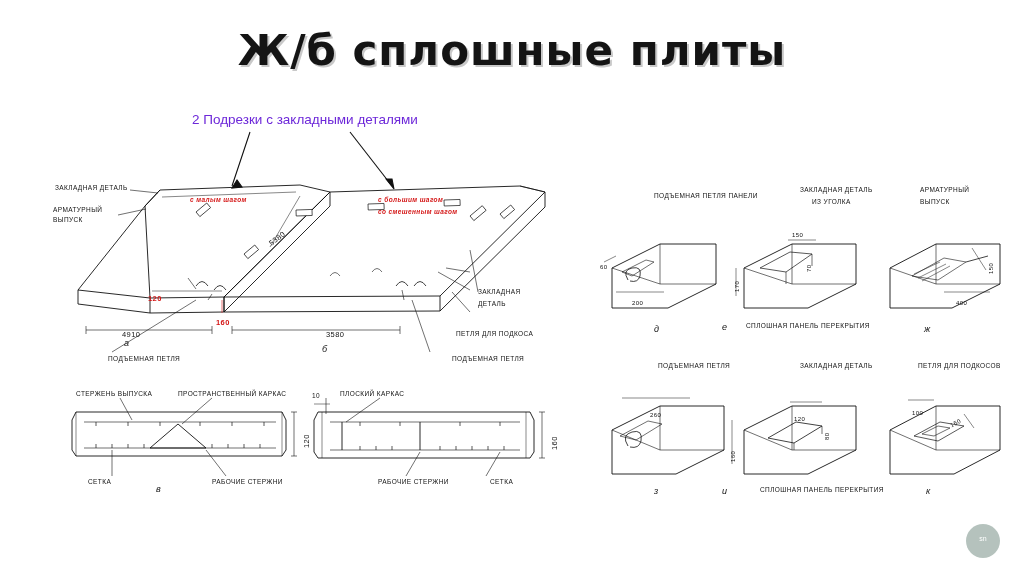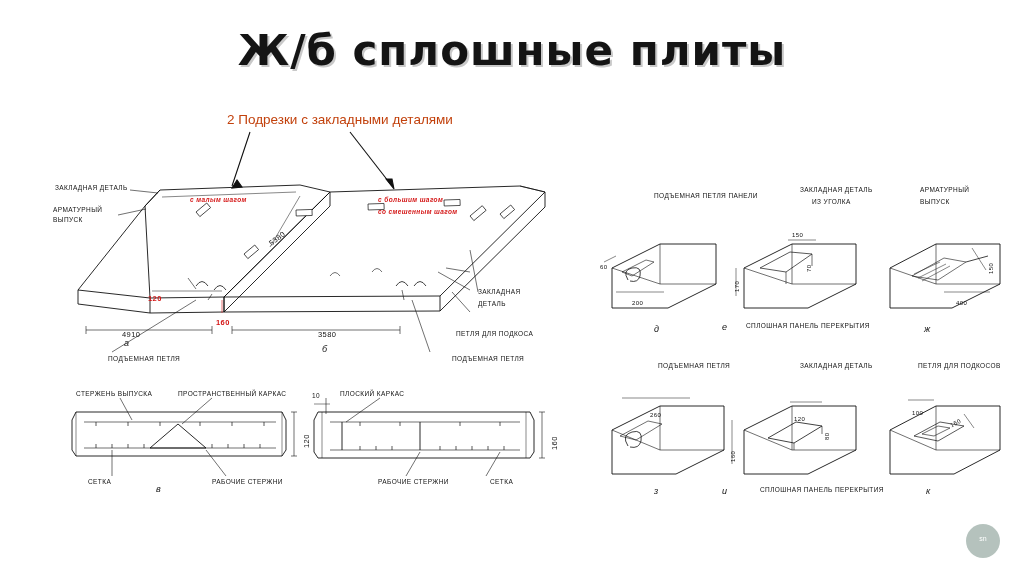--- a/index.html
+++ b/index.html
@@ -31,23 +31,22 @@
     font-size: 42px;
     letter-spacing: 1px;
     color: #141414;
     text-shadow: 2px 2px 0 #c9c9c9;
   }
   #callout-text {
     position: absolute;
     left: 192px;
     top: 112px;
     font-size: 13.5px;
-    color: #c2410c;
+    color: #6d28d9;
     white-space: nowrap;
-    margin-left: 35px;
   }
   .svg-layer {
     position: absolute;
     left: 0; top: 0;
     width: 1024px;
     height: 574px;
   }
   .lbl {
     position: absolute;
     font-family: "Liberation Sans", sans-serif;
@@ -335,21 +334,21 @@
   <div class="lbl lbl-s red italic" style="left:378px; top:196px;">с большим шагом</div>
   <div class="lbl lbl-s red italic" style="left:378px; top:208px;">со смешенным шагом</div>
 
   <div class="lbl lbl-s" style="left:478px; top:288px;">ЗАКЛАДНАЯ</div>
   <div class="lbl lbl-s" style="left:478px; top:300px;">ДЕТАЛЬ</div>
   <div class="lbl lbl-s" style="left:456px; top:330px;">ПЕТЛЯ ДЛЯ ПОДКОСА</div>
   <div class="lbl lbl-s" style="left:108px; top:355px;">ПОДЪЕМНАЯ ПЕТЛЯ</div>
   <div class="lbl lbl-s" style="left:452px; top:355px;">ПОДЪЕМНАЯ ПЕТЛЯ</div>
 
   <div class="lbl lbl-m" style="left:122px; top:330px;">4910</div>
-  <div class="lbl lbl-m" style="left:318px; top:330px;">3580</div>
+  <div class="lbl lbl-m" style="left:326px; top:330px;">3580</div>
   <div class="lbl lbl-m" style="left:268px; top:234px; transform:rotate(-38deg);">5380</div>
   <div class="lbl lbl-m red" style="left:148px; top:294px;">120</div>
   <div class="lbl lbl-m red" style="left:216px; top:318px;">160</div>
 
   <div class="lbl letter" style="left:124px; top:338px;">а</div>
   <div class="lbl letter" style="left:322px; top:344px;">б</div>
 
   <div class="lbl lbl-s" style="left:76px; top:390px;">СТЕРЖЕНЬ ВЫПУСКА</div>
   <div class="lbl lbl-s" style="left:178px; top:390px;">ПРОСТРАНСТВЕННЫЙ  КАРКАС</div>
   <div class="lbl lbl-s" style="left:88px; top:478px;">СЕТКА</div>

